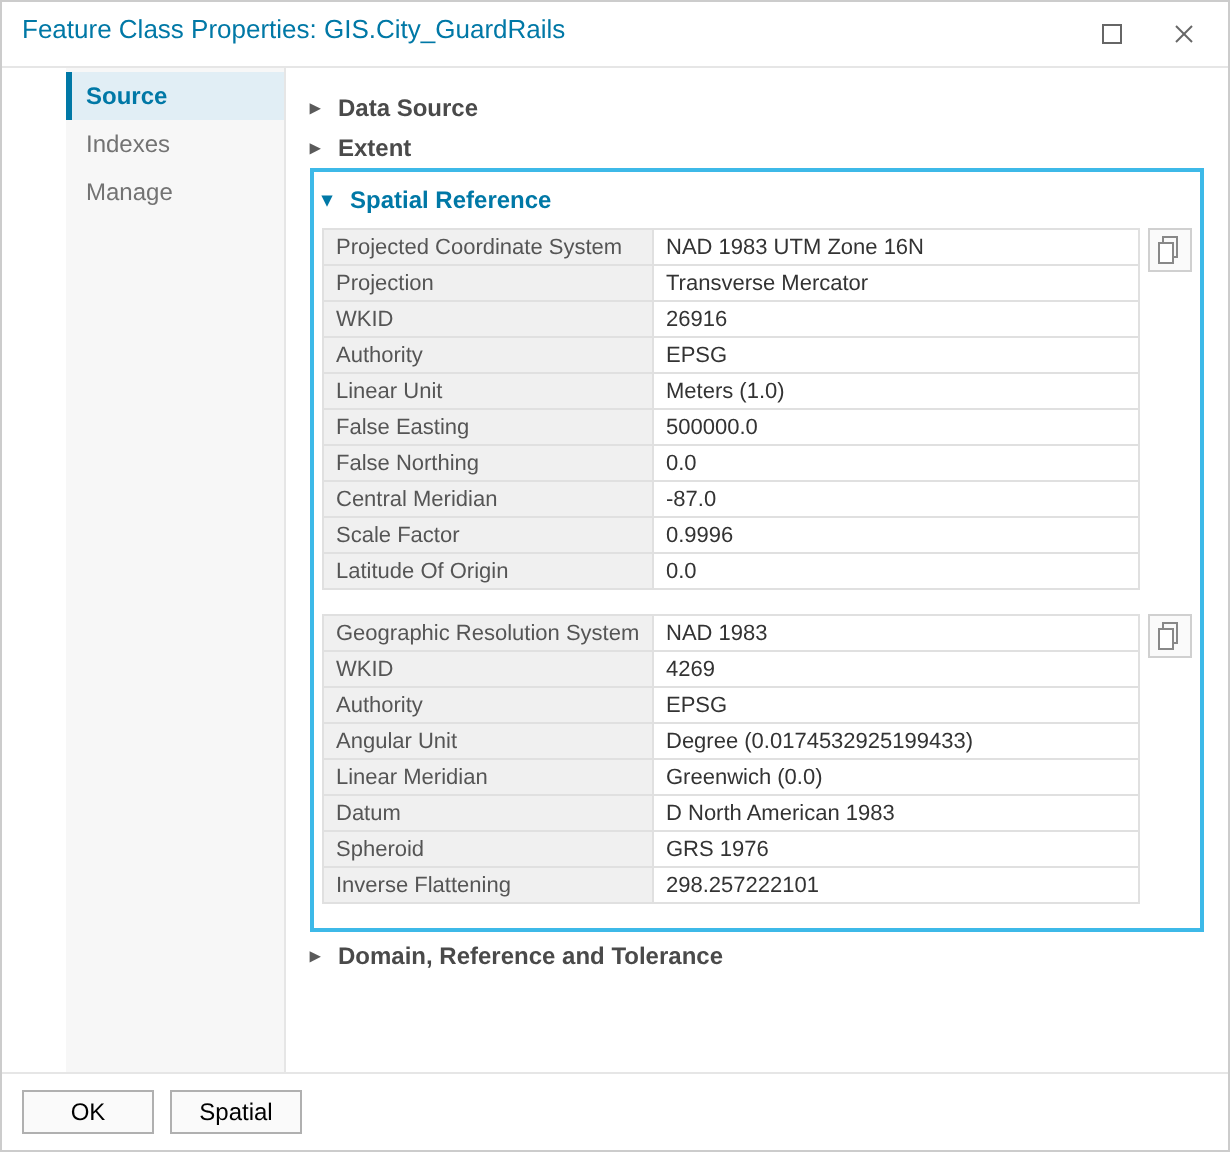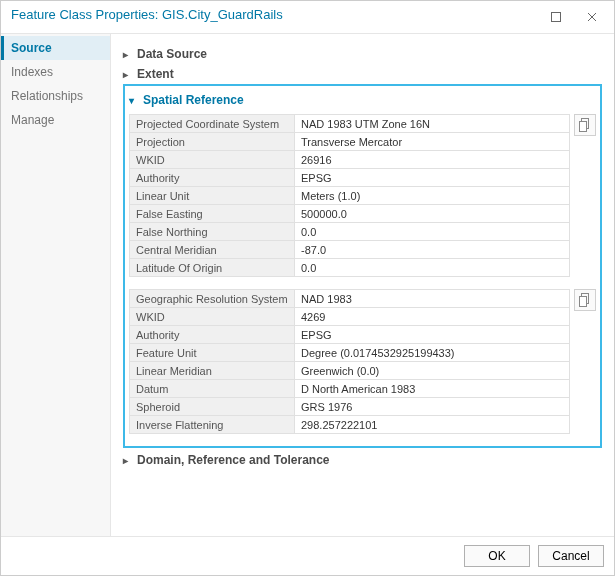--- a/index.html
+++ b/index.html
@@ -23,20 +23,21 @@
       color: #0078a6;
       font-size: 13px;
     }
     .title-controls { display: flex; gap: 8px; align-items: center; }
     .win-btn { width: 28px; height: 20px; display: flex; align-items: center; justify-content: center; color: #666; cursor: pointer; }
     .body {
       display: flex;
       flex: 1;
       overflow: hidden;
       border-bottom: 1px solid #e6e6e6;
+      padding-left: 32px;
     }
     .sidebar {
       width: 110px;
       background: #f7f7f7;
       border-right: 1px solid #e6e6e6;
       padding-top: 2px;
     }
     .sidebar-item {
       padding: 5px 10px;
       cursor: pointer;
@@ -102,21 +103,20 @@
       width: 22px; height: 22px;
       border: 1px solid #d0d0d0;
       display: flex; align-items: center; justify-content: center;
       cursor: pointer;
       background: #fafafa;
       margin-top: 4px;
       flex-shrink: 0;
     }
     .footer {
       display: flex;
-      justify-content: flex-end;
       gap: 8px;
       padding: 8px 10px;
     }
     .btn {
       min-width: 66px;
       height: 22px;
       border: 1px solid #b0b0b0;
       background: #fafafa;
       font-size: 12px;
       cursor: pointer;
@@ -140,21 +140,20 @@
           <line x1="9" y1="1" x2="1" y2="9" stroke="#666" stroke-width="1"></line>
         </svg>
     </div>
   </div>
 </div>
 
 <div class="body">
   <div class="sidebar">
     <div class="sidebar-item selected"><span>Source</span></div>
     <div class="sidebar-item"><span>Indexes</span></div>
-    <div class="sidebar-item"><span>Relationships</span></div>
     <div class="sidebar-item"><span>Manage</span></div>
   </div>
 
   <div class="content">
     <div class="section-header">
       <span class="chevron">▸</span>
       <span>Data Source</span>
     </div>
     <div class="section-header">
       <span class="chevron">▸</span>
@@ -194,20 +193,24 @@
                 <td class="key">False Easting</td>
                 <td class="val">500000.0</td>
               </tr>
               <tr>
                 <td class="key">False Northing</td>
                 <td class="val">0.0</td>
               </tr>
               <tr>
                 <td class="key">Central Meridian</td>
                 <td class="val">-87.0</td>
+              </tr>
+              <tr>
+                <td class="key">Scale Factor</td>
+                <td class="val">0.9996</td>
               </tr>
               <tr>
                 <td class="key">Latitude Of Origin</td>
                 <td class="val">0.0</td>
               </tr>
             </tbody>
         </table>
         <div class="copy-btn">
           <svg width="12" height="14" viewBox="0 0 12 14">
               <rect x="2.5" y="0.5" width="7" height="10" fill="none" stroke="#888"></rect>
@@ -225,21 +228,21 @@
               </tr>
               <tr>
                 <td class="key">WKID</td>
                 <td class="val">4269</td>
               </tr>
               <tr>
                 <td class="key">Authority</td>
                 <td class="val">EPSG</td>
               </tr>
               <tr>
-                <td class="key">Feature Unit</td>
+                <td class="key">Angular Unit</td>
                 <td class="val">Degree (0.0174532925199433)</td>
               </tr>
               <tr>
                 <td class="key">Linear Meridian</td>
                 <td class="val">Greenwich (0.0)</td>
               </tr>
               <tr>
                 <td class="key">Datum</td>
                 <td class="val">D North American 1983</td>
               </tr>
@@ -267,15 +270,15 @@
       <span>Domain, Reference and Tolerance</span>
     </div>
   </div>
 </div>
 
 <div class="footer">
   <button class="btn">
       <span>OK</span>
     </button>
   <button class="btn">
-      <span>Cancel</span>
+      <span>Spatial</span>
     </button>
 </div>
 
 </body></html>

